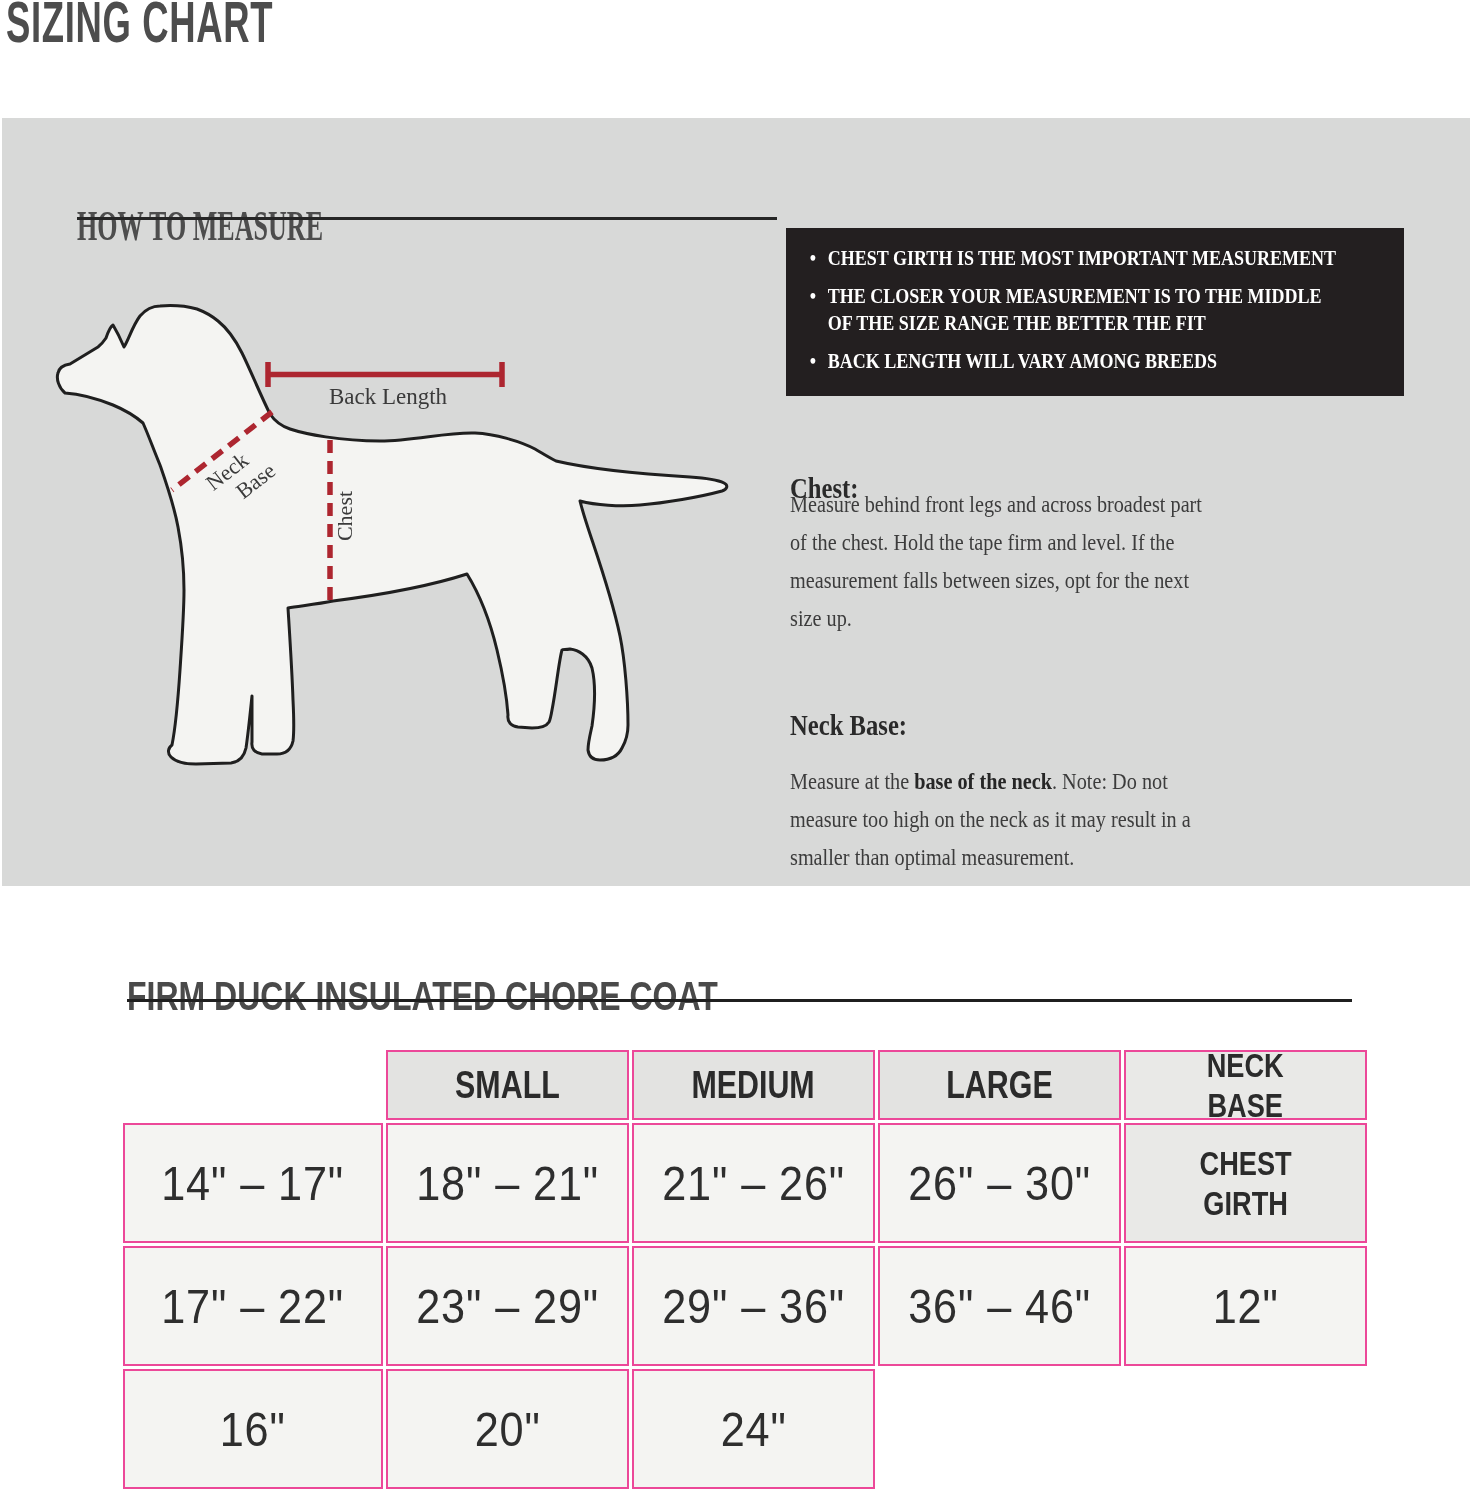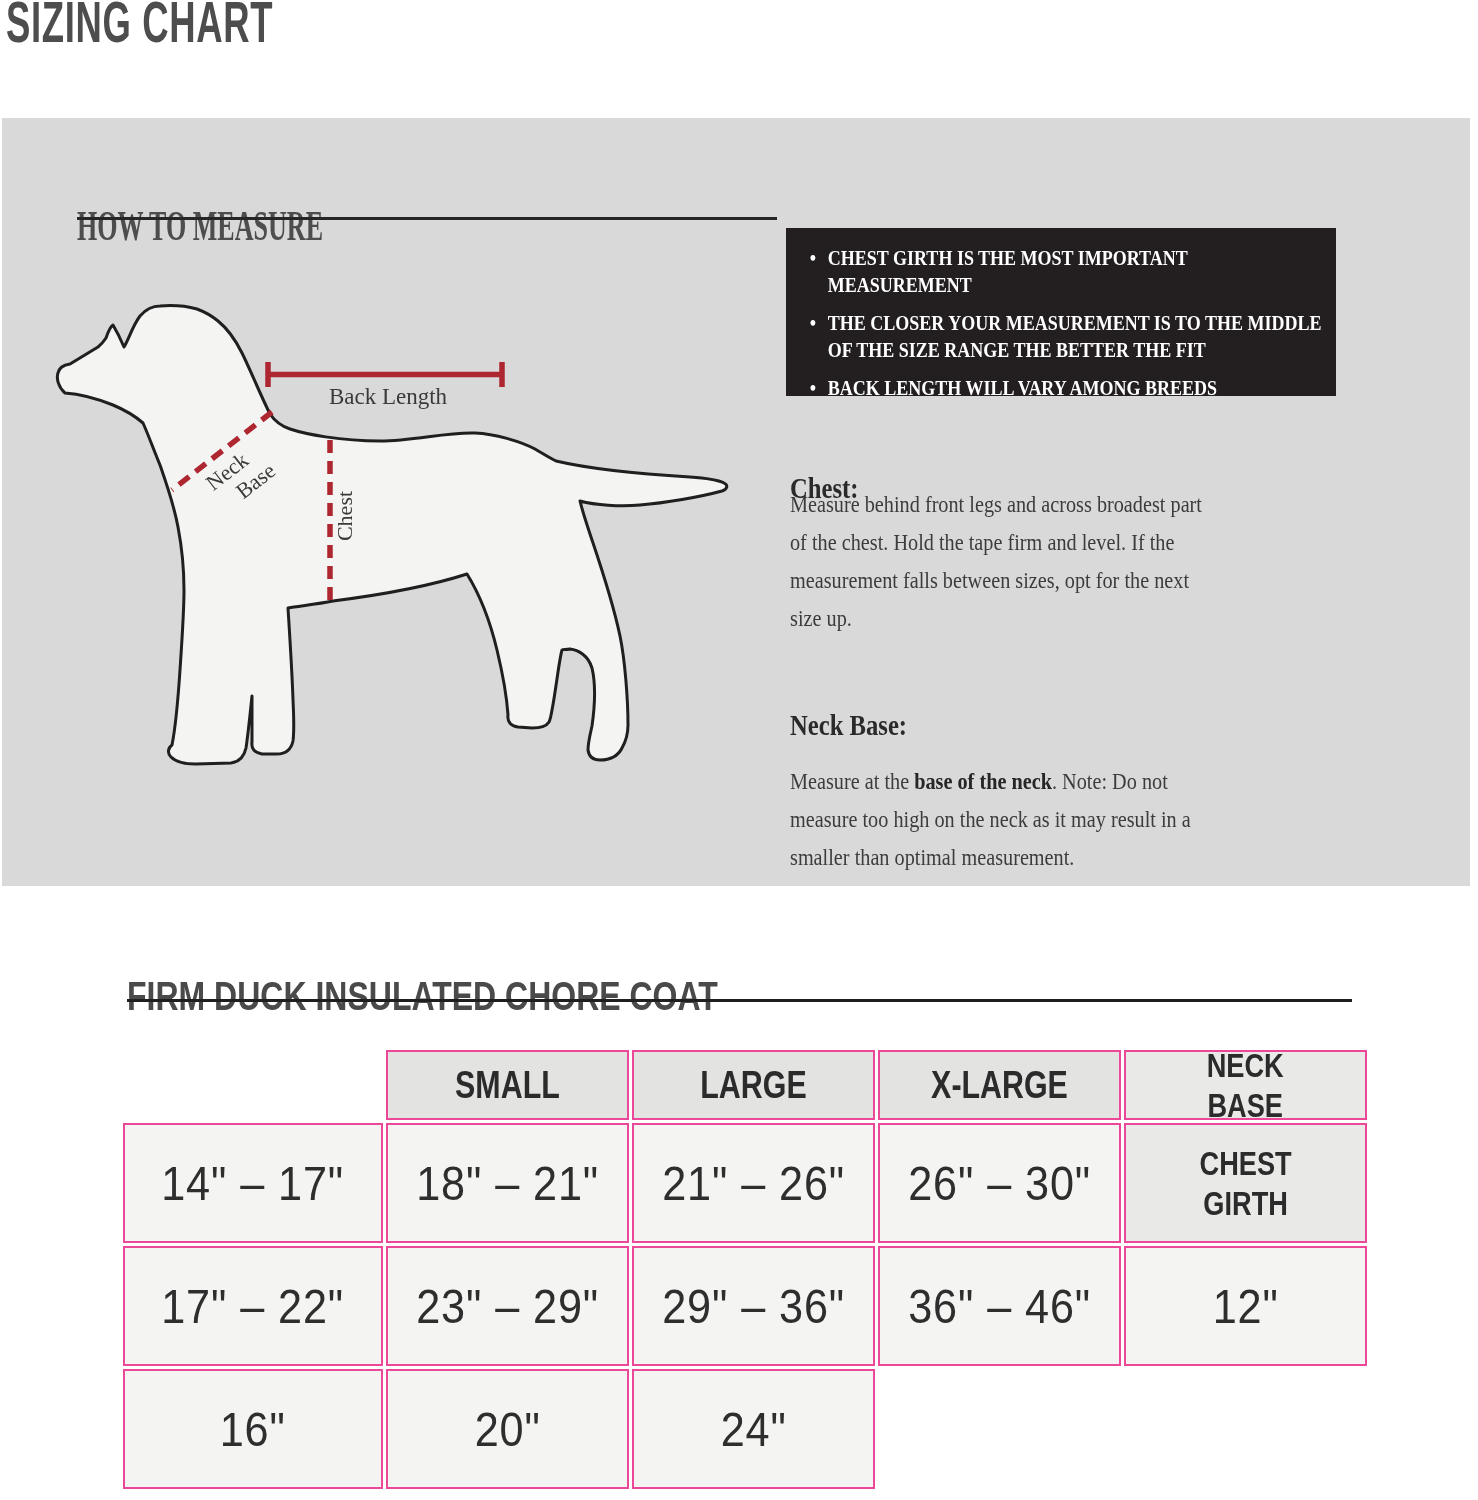--- a/index.html
+++ b/index.html
@@ -11,21 +11,21 @@
     letter-spacing:1px;transform:scaleX(.64);transform-origin:0 0;white-space:nowrap;line-height:1;}
   .section-h{font-weight:bold;color:#4d4d4d;white-space:nowrap;line-height:1;
     transform-origin:0 0;}
 
   
   .panel{left:2px;top:118px;width:1468px;height:768px;background:#d8d9d8;font-family:Liberation Serif, serif;}
   .htm-title{left:75px;top:52px;font-size:42px;transform:scaleX(.62);}
   .htm-rule{left:75px;top:99px;width:700px;height:3px;background:#262626;}
 
   
-  .tips-box{left:784px;top:110px;width:550px;height:168px;background:#231f20;box-sizing:border-box;
+  .tips-box{left:784px;top:110px;width:618px;height:168px;background:#231f20;box-sizing:border-box;
     padding:17px 10px 0 22px;}
   .tips-box ul{margin:0;padding:0;list-style:none;}
   .tips-box li{position:relative;color:#ffffff;font-weight:bold;font-size:20px;line-height:27px;
     padding-left:22px;margin-bottom:11px;white-space:pre-line;
     transform:scaleX(.9);transform-origin:0 50%;width:111%;box-sizing:border-box;}
   .tips-box li::before{content:"•";position:absolute;left:2px;top:0;}
 
   
   .sub-h{font-size:29px;font-weight:bold;color:#2a2a2a;white-space:nowrap;line-height:1;
     transform:scaleX(.85);transform-origin:0 0;}
@@ -135,24 +135,24 @@
 
 <h2 class="abs section-h prod-title">FIRM DUCK INSULATED CHORE COAT</h2>
 <div class="abs prod-rule"></div>
 
 <div class="abs size-table">
   <div class="cell corner"></div>
   <div class="cell th">
       <span>SMALL</span>
     </div>
   <div class="cell th">
-      <span>LARGE</span>
+      <span>MEDIUM</span>
     </div>
   <div class="cell th">
-      <span>X-LARGE</span>
+      <span>LARGE</span>
     </div>
 
   <div class="cell rl">
       <span>NECK
 BASE</span>
     </div>
   <div class="cell val">
       <span>14" – 17"</span>
     </div>
   <div class="cell val">

